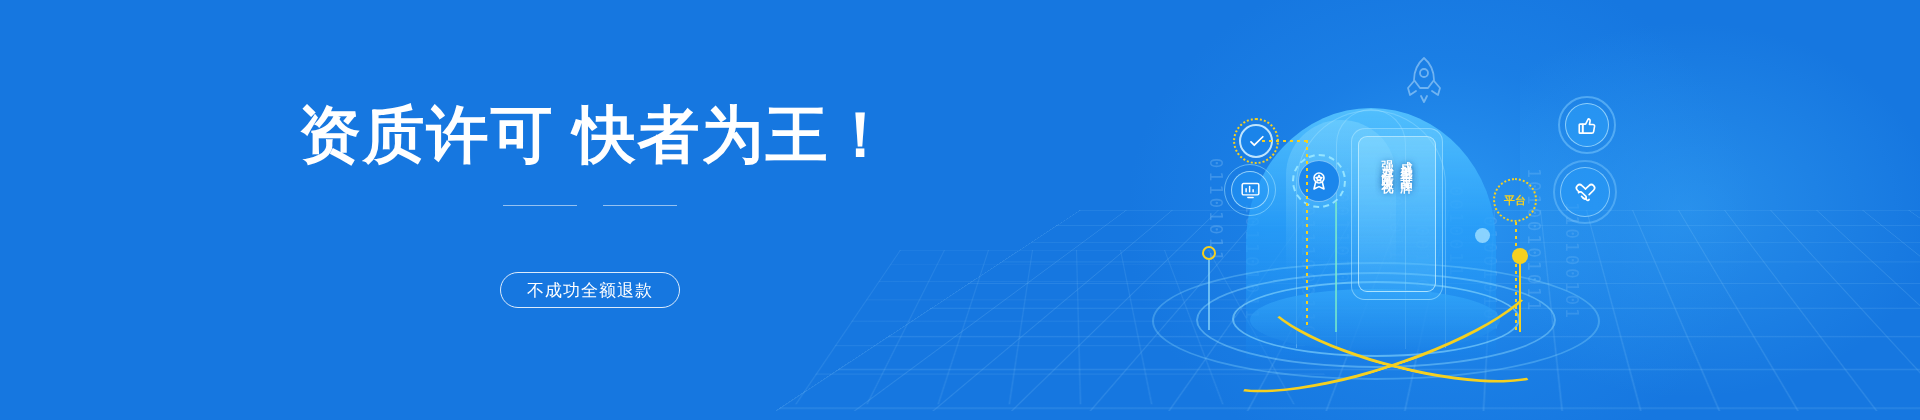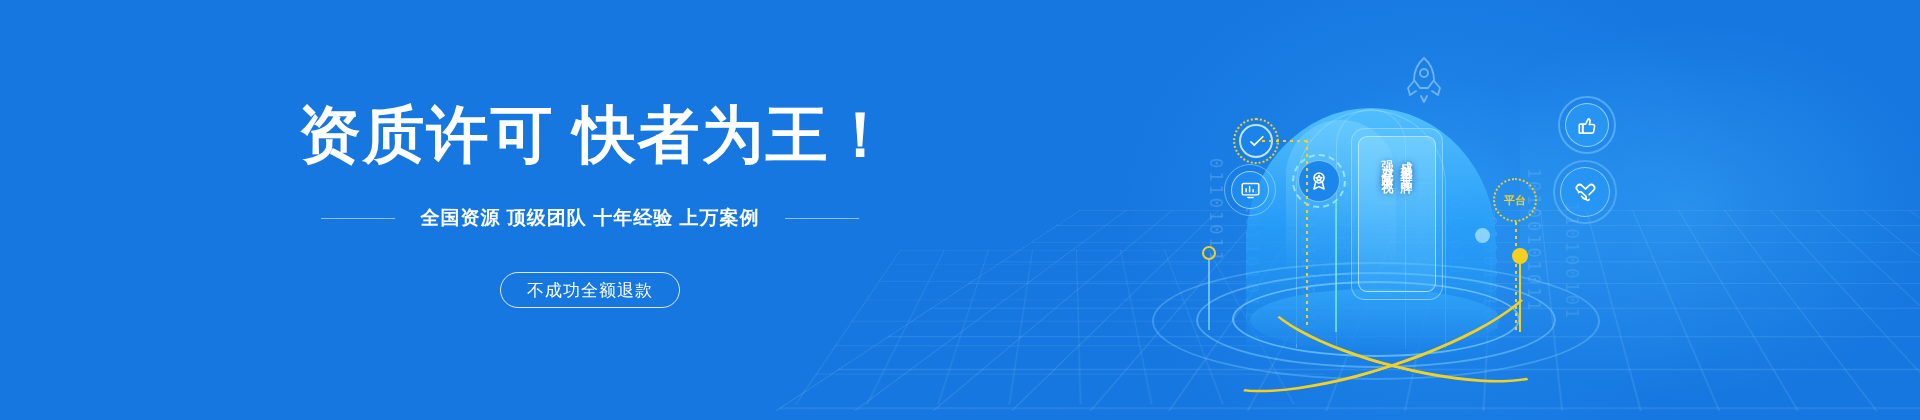--- a/index.html
+++ b/index.html
@@ -331,21 +331,20 @@
   <div class="pin-head" style="left:1512px; top:248px; width:16px; height:16px;"></div>
 
   <div class="pin-head cyan" style="left:1475px; top:228px; width:15px; height:15px;"></div>
 
   <div class="text-block">
 
     <h1 class="headline">资质许可  快者为王！</h1>
 
     <div class="sub-row">
       <span class="sub-rule"></span>
-      <span class="subtitle">全国资源  顶级团队  十年经验  上万案例</span>
       <span class="sub-rule"></span>
     </div>
 
     <div class="cta-wrap">
       <button class="cta">不成功全额退款</button>
     </div>
 
   </div>
 
 </div>

